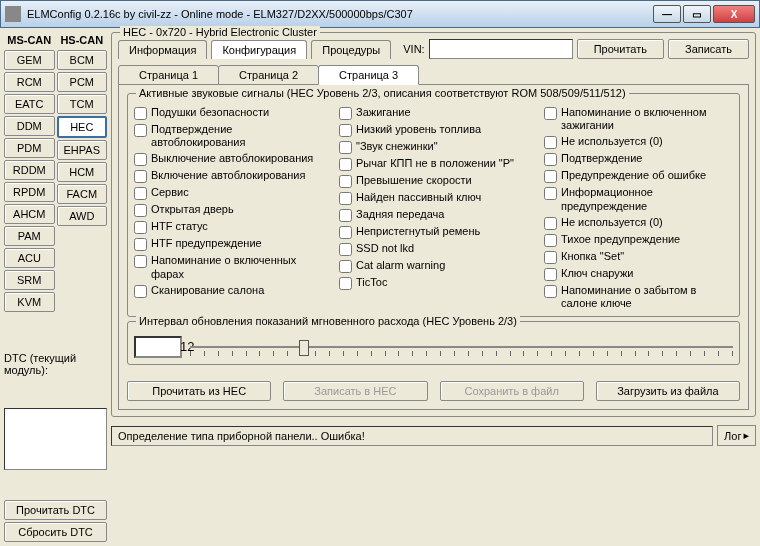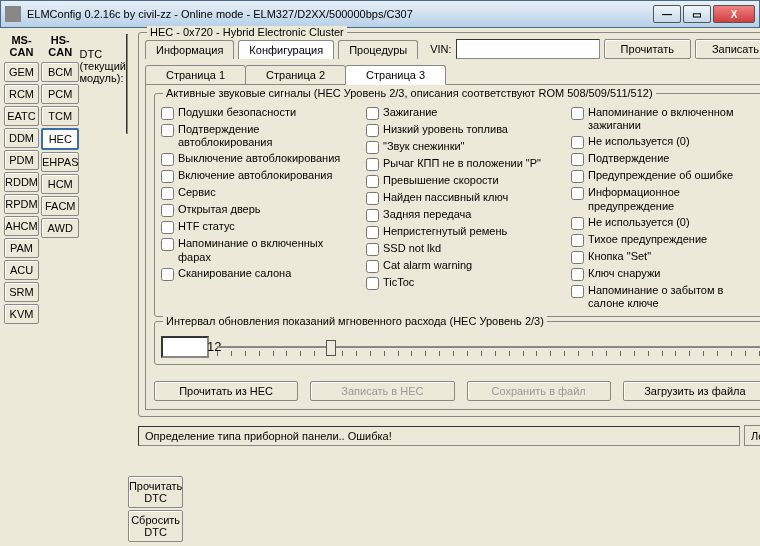--- a/index.html
+++ b/index.html
@@ -5,27 +5,27 @@
 * { box-sizing: border-box; margin: 0; padding: 0; font-family: Tahoma, sans-serif; font-size: 11px; }
 body { background: #ece9d8; width: 760px; height: 546px; overflow: hidden; }
 .titlebar { height: 28px; background: linear-gradient(#e8f0f8,#d0e0f0,#b8d0e8); border: 1px solid #4a6a8a; display: flex; align-items: center; padding: 0 4px; }
 .titlebar-icon { width: 16px; height: 16px; background: #888; margin-right: 6px; }
 .titlebar-text { flex: 1; color: #000; }
 .winbtns { display: flex; gap: 2px; }
 .winbtn { width: 28px; height: 18px; border: 1px solid #555; border-radius: 2px; display: flex; align-items: center; justify-content: center; font-weight: bold; font-size: 10px; }
 .winbtn.min,.winbtn.max { background: linear-gradient(#f0f5fa,#c8dae8); }
 .winbtn.close { background: linear-gradient(#f08080,#d04040); color: #fff; width: 42px; }
 .content { display: flex; height: 518px; background: #ece9d8; padding: 4px; gap: 4px; }
-.leftcol { width: 130px; display: flex; flex-direction: row; }
+.leftcol { width: 130px; display: flex; flex-direction: column; gap: 30px; }
 .buscols { display: flex; gap: 2px; }
 .buscol { flex: 1; display: flex; flex-direction: column; gap: 2px; }
 .bushead { font-weight: bold; text-align: center; padding: 2px 0; }
 .modbtn { background: #ece9d8; border: 1px solid #888; border-radius: 2px; padding: 3px 0; text-align: center; cursor: pointer; box-shadow: inset 1px 1px #fff; }
 .modbtn.active { border: 2px solid #3a6ea5; background: #fff; }
-.dtc-label { margin-top: 16px; }
+.dtc-label { margin-top: 10px; }
 .dtc-box { background: #fff; border: 1px inset #888; height: 100px; margin-top: 2px; }
 .dtc-btns { margin-top: auto; display: flex; flex-direction: column; gap: 2px; }
 .rightcol { flex: 1; display: flex; flex-direction: column; }
 .fieldset { border: 1px solid #888; border-radius: 3px; padding: 6px; position: relative; margin-bottom: 4px; }
 .fieldset > .legend { position: absolute; top: -7px; left: 8px; background: #ece9d8; padding: 0 3px; }
 .toprow { display: flex; align-items: center; gap: 4px; margin-bottom: 6px; }
 .toptab { padding: 3px 10px; border: 1px solid #888; border-bottom: none; background: #ece9d8; border-radius: 3px 3px 0 0; cursor: pointer; }
 .toptab.active { background: #fff; }
 .vin-label { margin-left: 8px; }
 .vin-input { flex: 1; height: 20px; border: 1px inset #888; background: #fff; }
@@ -153,20 +153,24 @@
                 <div class="chk">
                   <input type="checkbox" style="">
                   <label>Открытая дверь</label>
                 </div>
                 <div class="chk">
                   <input type="checkbox" style="">
                   <label>HTF статус</label>
                 </div>
                 <div class="chk">
                   <input type="checkbox" style="">
+                  <label>HTF предупреждение</label>
+                </div>
+                <div class="chk">
+                  <input type="checkbox" style="">
                   <label>Напоминание о включенных фарах</label>
                 </div>
                 <div class="chk">
                   <input type="checkbox" style="">
                   <label>Сканирование салона</label>
                 </div>
               </div>
             <div class="chkcol" id="col2">
                 <div class="chk">
                   <input type="checkbox" style="">

